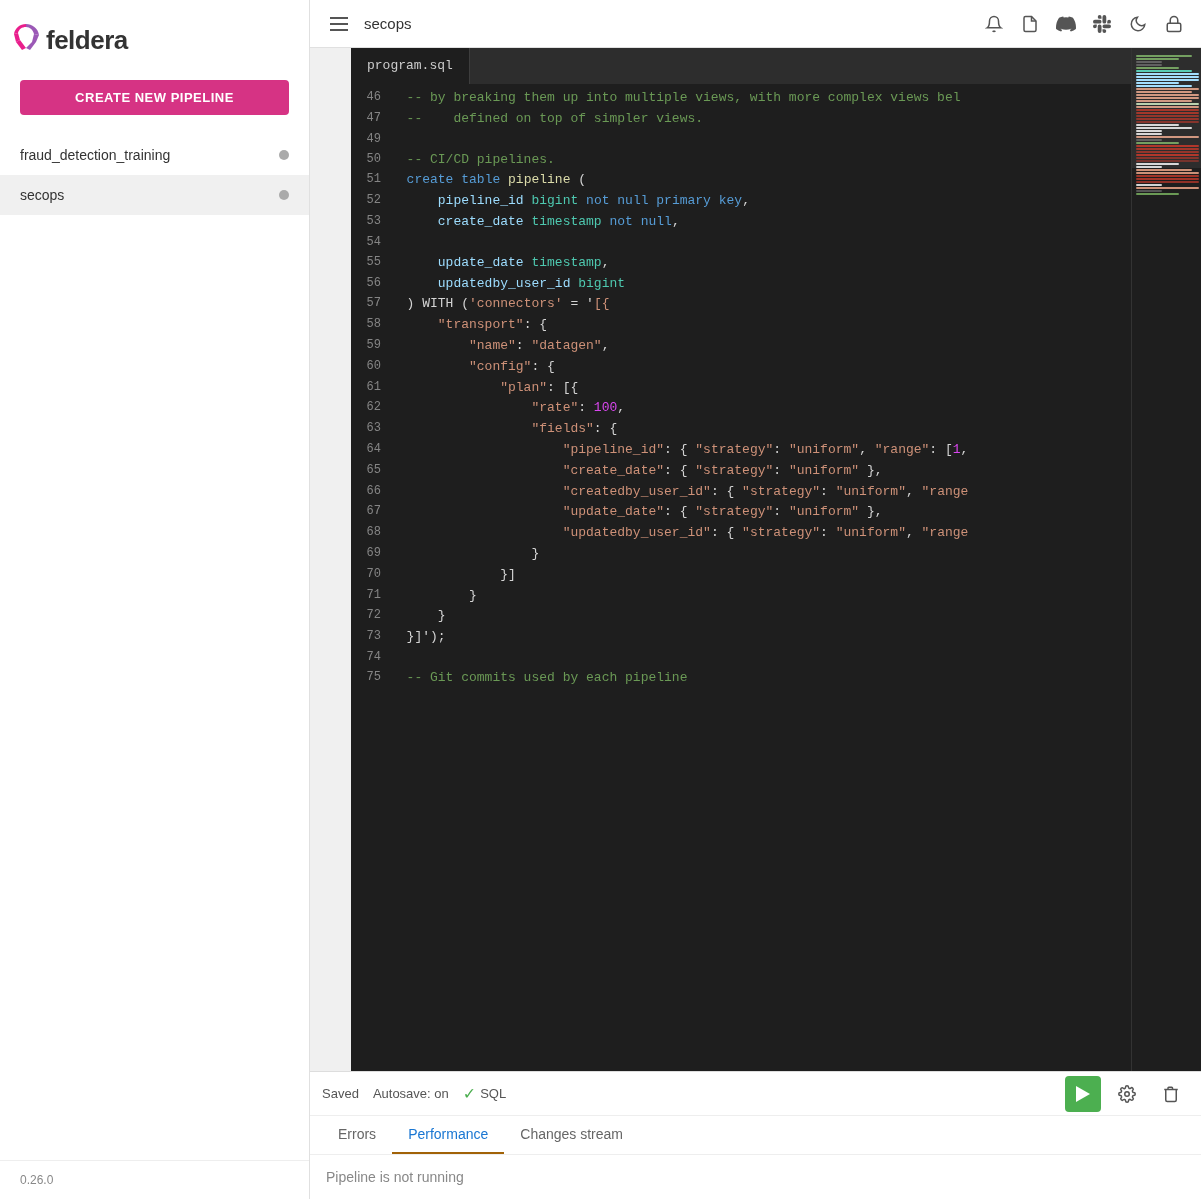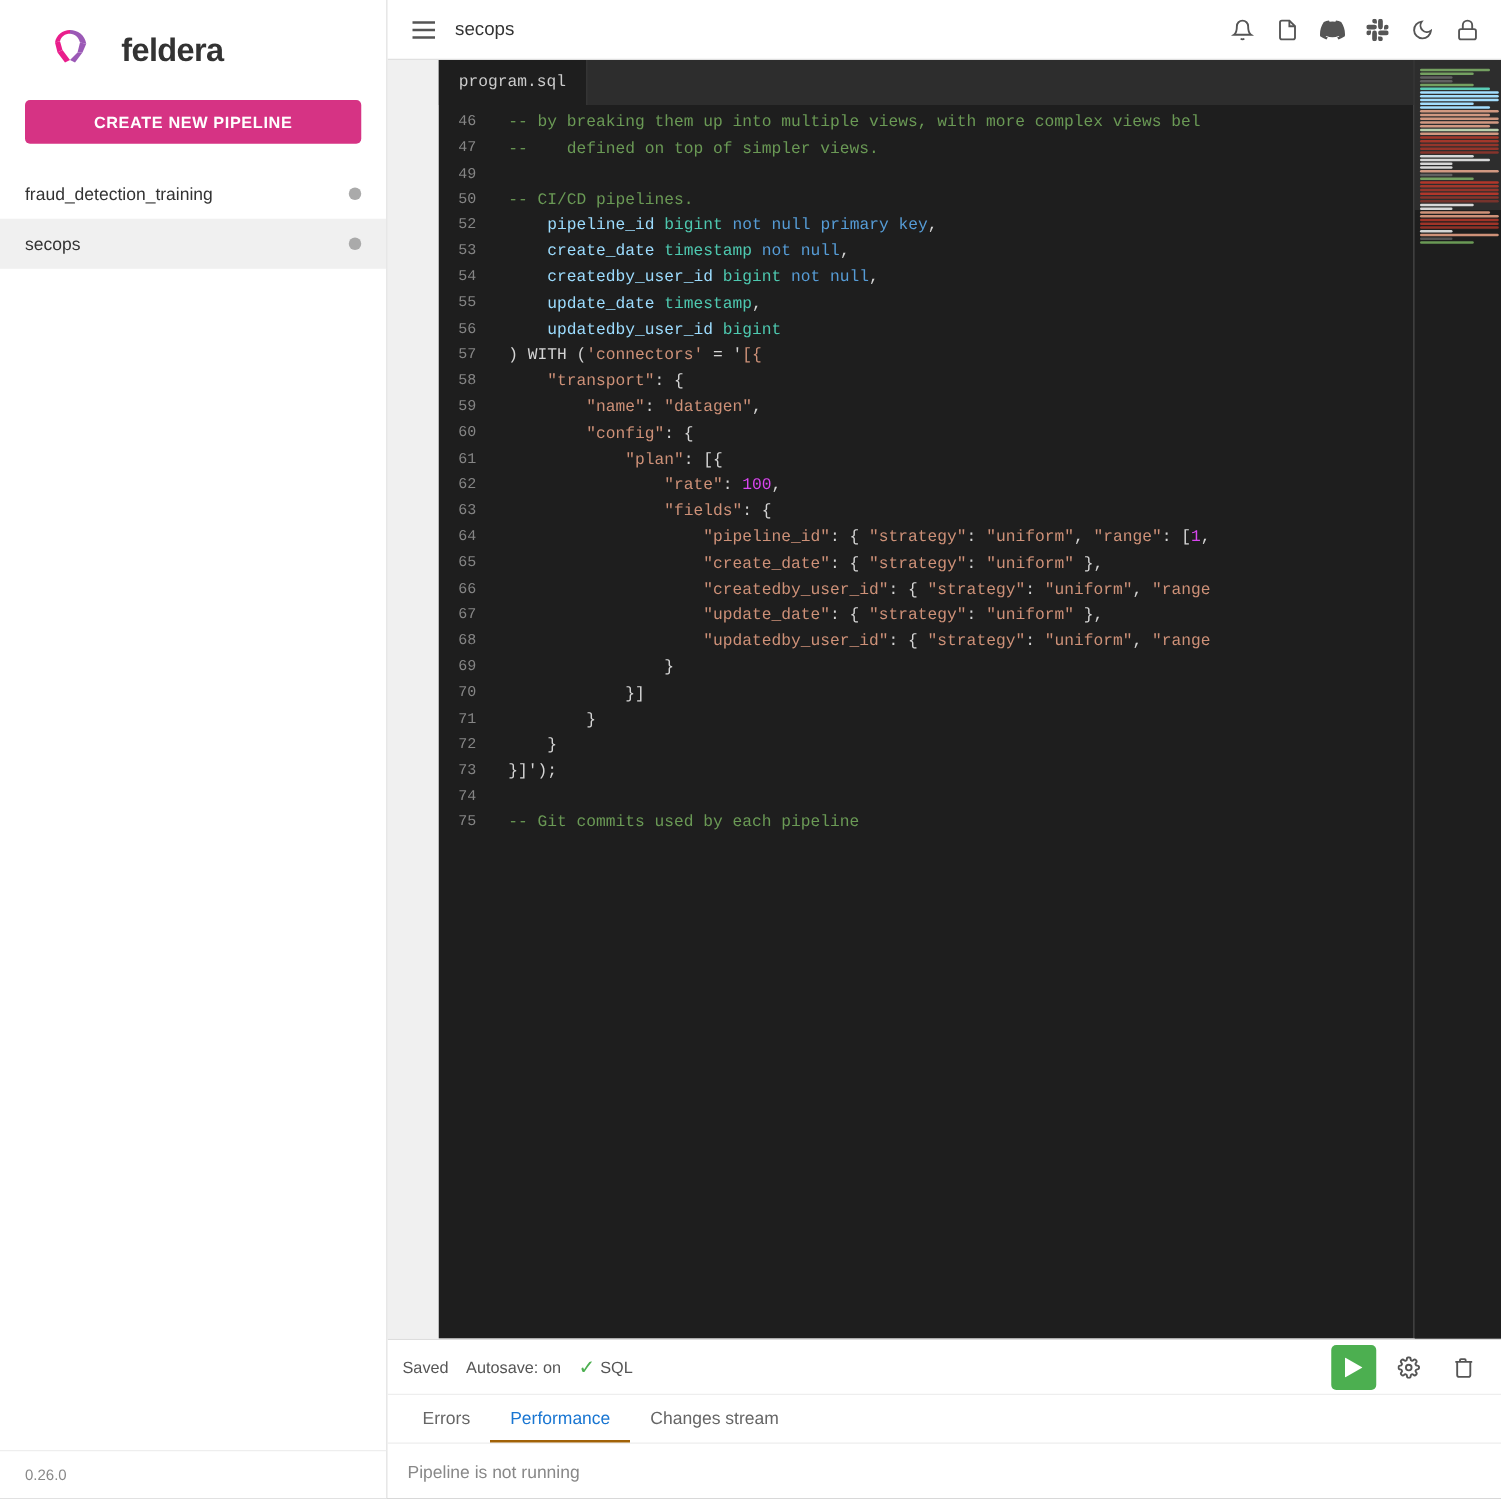--- a/index.html
+++ b/index.html
@@ -8,24 +8,24 @@
     
     #sidebar {
       width: 310px;
       background: #fff;
       display: flex;
       flex-direction: column;
       border-right: 1px solid #e0e0e0;
       flex-shrink: 0;
     }
     #sidebar-logo {
-      padding: 20px 20px 10px 36px;
-      display: flex;
-      align-items: center;
-      gap: 21px;
+      padding: 20px 20px 10px 6px;
+      display: flex;
+      align-items: center;
+      gap: 0;
     }
     .logo-icon {
       width: 40px;
       height: 40px;
     }
     .logo-text {
       font-size: 26px;
       font-weight: 700;
       color: #333;
       letter-spacing: -0.5px;
@@ -383,30 +383,33 @@
         </div>
         <div class="code-line">
           <span class="line-number">49</span>
           <span class="line-content"></span>
         </div>
         <div class="code-line">
           <span class="line-number">50</span>
           <span class="line-content"><span class="cmt">  -- CI/CD pipelines.</span></span>
         </div>
         <div class="code-line">
+          <span class="line-number">51</span>
+          <span class="line-content">  <span class="kw">create</span> <span class="kw">table</span> <span class="fn">pipeline</span> <span class="punc">(</span></span>
+        </div>
+        <div class="code-line">
           <span class="line-number">52</span>
           <span class="line-content">      <span class="prop">pipeline_id</span> <span class="type">bigint</span> <span class="kw">not null</span> <span class="kw">primary key</span><span class="punc">,</span></span>
         </div>
         <div class="code-line">
           <span class="line-number">53</span>
           <span class="line-content">      <span class="prop">create_date</span> <span class="type">timestamp</span> <span class="kw">not null</span><span class="punc">,</span></span>
         </div>
         <div class="code-line">
           <span class="line-number">54</span>
-          <span class="line-content">      <span class="prop">createdby_user_id</span> <span class="type">bigint</span> <span class="kw">not null</span><span class="punc">,</span></span>
         </div>
         <div class="code-line">
           <span class="line-number">55</span>
           <span class="line-content">      <span class="prop">update_date</span> <span class="type">timestamp</span><span class="punc">,</span></span>
         </div>
         <div class="code-line">
           <span class="line-number">56</span>
           <span class="line-content">      <span class="prop">updatedby_user_id</span> <span class="type">bigint</span></span>
         </div>
         <div class="code-line">

